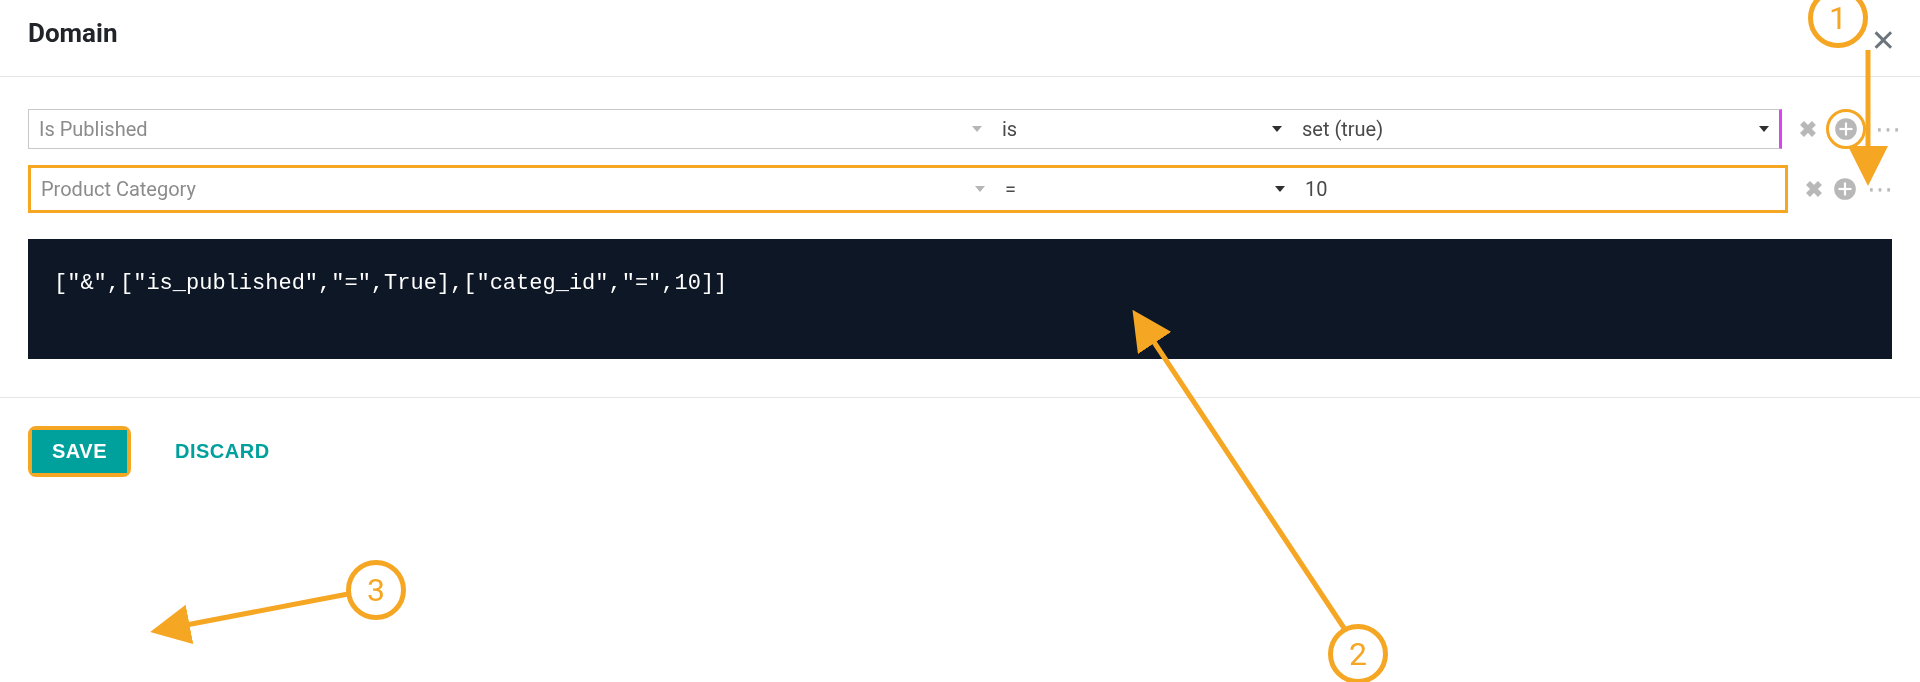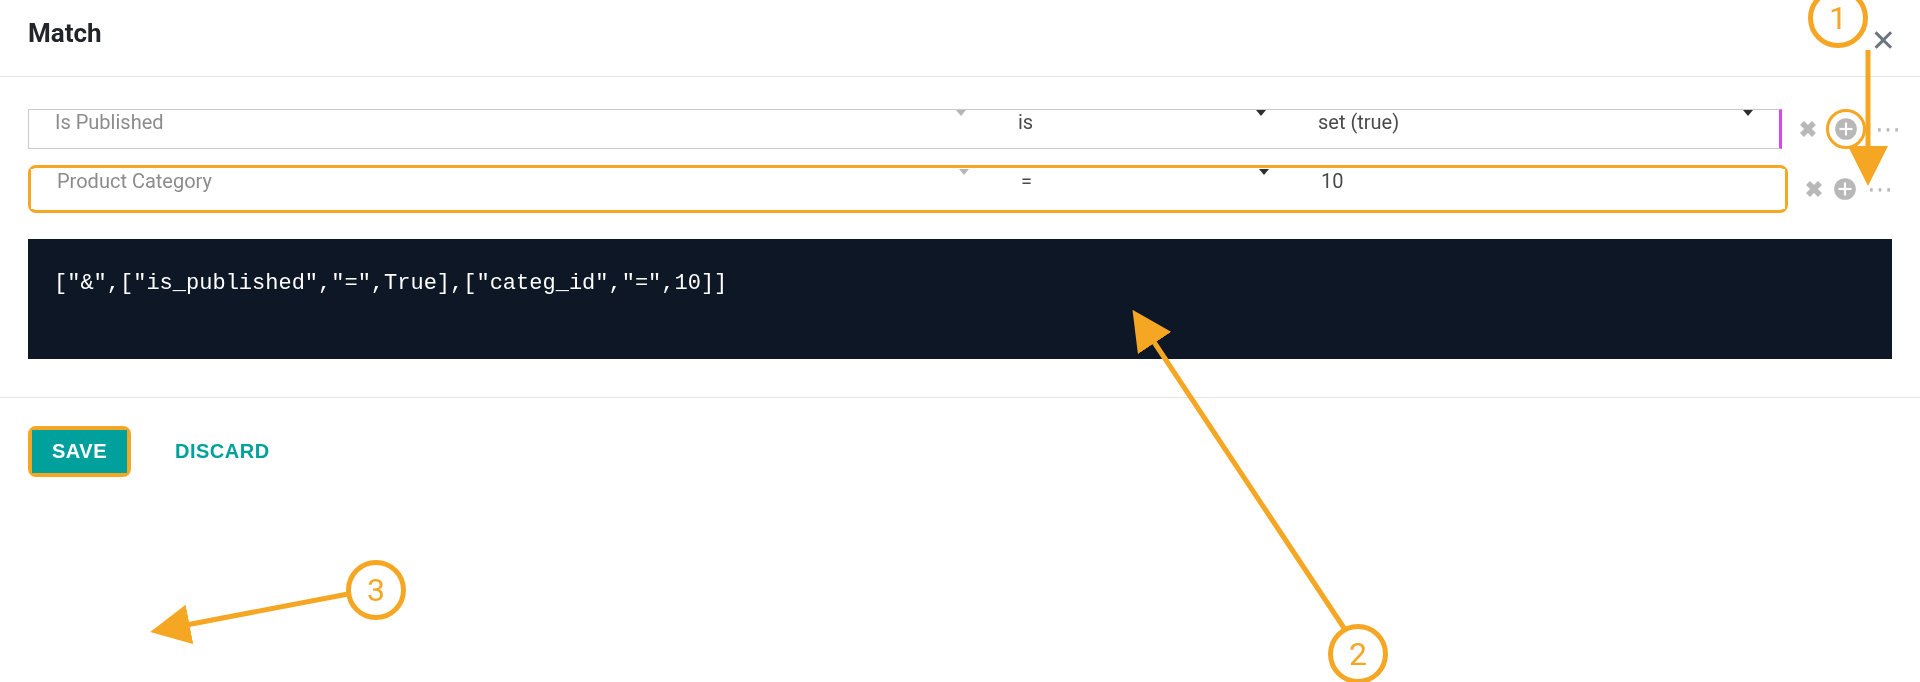--- a/index.html
+++ b/index.html
@@ -72,30 +72,31 @@
   
   .rule {
     display: flex;
     align-items: center;
     width: 100%;
     margin-bottom: 16px;
     position: relative;
   }
   .rule-boxed {
     border: 3px solid #f5a623;
-    border-radius: 8px;
+    border-radius: 0;
     padding: 1px 0;
   }
   .cell {
     display: flex;
+    align-items: center;
     justify-content: space-between;
     border: 1px solid #c9c9c9;
     background: #fff;
     height: 40px;
-    padding: 0 26px;
+    padding: 0 10px;
     font-size: 20px;
     color: #4a4a4a;
     cursor: pointer;
   }
   .cell.light { color: #8c8c8c; }
   .cell .caret {
     width: 0; height: 0;
     border-left: 5px solid transparent;
     border-right: 5px solid transparent;
     border-top: 6px solid #2f2f2f;
@@ -198,21 +199,21 @@
   .callout-2 { top: 624px; left: 1328px; }
   .callout-3 { top: 560px; left: 346px; }
 
   svg.anno { position: absolute; top: 0; left: 0; width: 1920px; height: 682px; pointer-events: none; z-index: 40; }
 
 </style>
 </head>
 <body>
 
 <div class="modal-header">
-  <div class="modal-title">Match</div>
+  <div class="modal-title">Domain</div>
   <div class="close-icon">✕</div>
 </div>
 
 <div class="modal-body">
 
 
   <div class="rule">
     <div class="cell field-cell light">
       <span>Is Published</span>
       <span class="caret light"></span>

